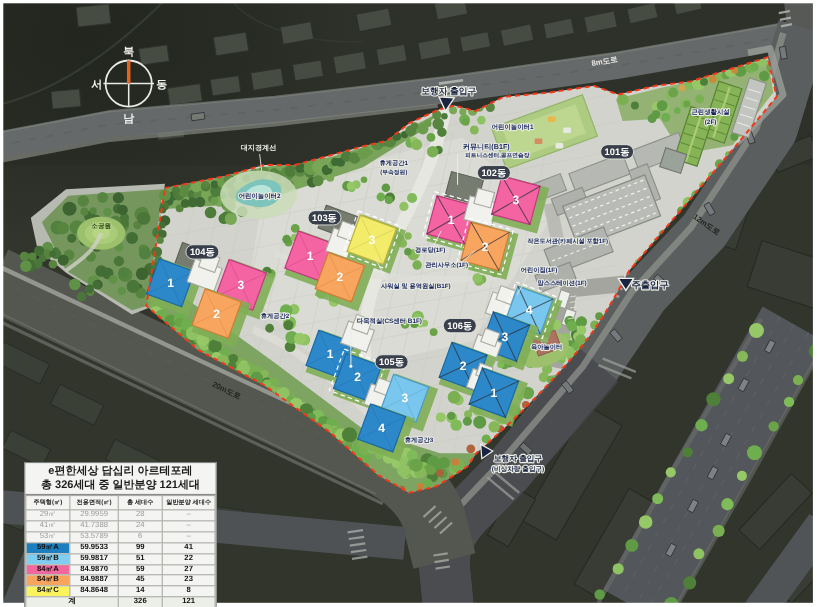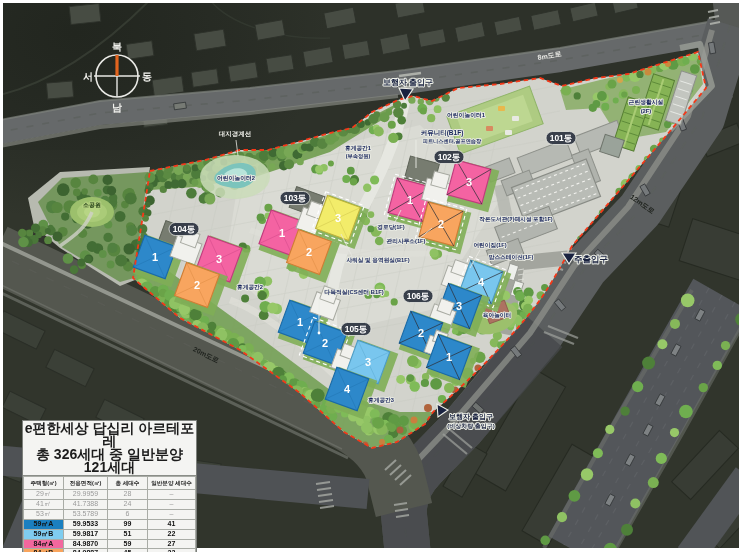--- a/index.html
+++ b/index.html
@@ -1,18 +1,18 @@
 <!DOCTYPE html>
 <html><head><meta charset="utf-8">
 <style>
 html,body{margin:0;padding:0;background:#fff;}
 #wrap{position:relative;width:743px;height:552px;overflow:hidden;font-family:"Liberation Sans",sans-serif;background:#fff;}
 #wrap>svg{position:absolute;left:0;top:0;}
 #tbl{position:absolute;left:22px;top:420px;width:175px;background:#f4f4f2;border:1px solid #7d807c;box-sizing:border-box;}
-#tbl-title{font-size:14px;font-weight:bold;color:#1c1c1c;text-align:center;line-height:13px;padding:1px 0;border-bottom:1px solid #8a8d88;}
+#tbl-title{font-size:10px;font-weight:bold;color:#1c1c1c;text-align:center;line-height:13px;padding:1px 0;border-bottom:1px solid #8a8d88;}
 #tbl table{border-collapse:collapse;width:100%;table-layout:fixed;}
 #tbl td{border:0.5px solid #a9aca6;text-align:center;font-size:7px;height:8.9px;line-height:8.9px;padding:0;overflow:hidden;}
 #tbl tr#hd td{font-size:5.6px;font-weight:bold;color:#222;height:12px;line-height:12px;}
 #tbl td:nth-child(1){width:39px;}
 #tbl td:nth-child(2){width:43px;}
 #tbl td:nth-child(3){width:39px;}
 
 </style></head>
 <body>
 <div id="wrap">

